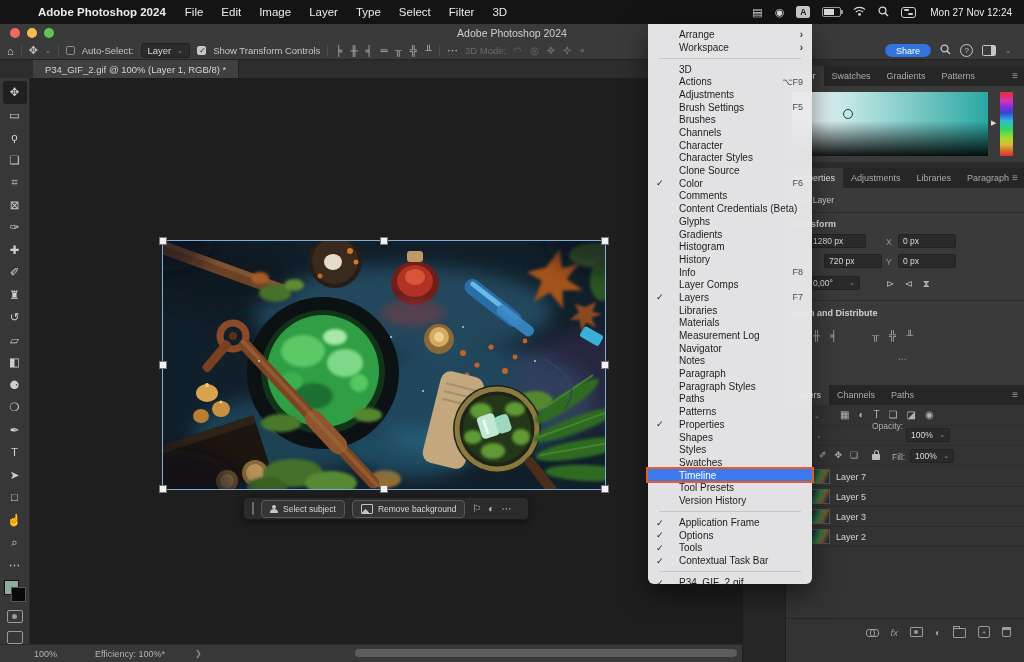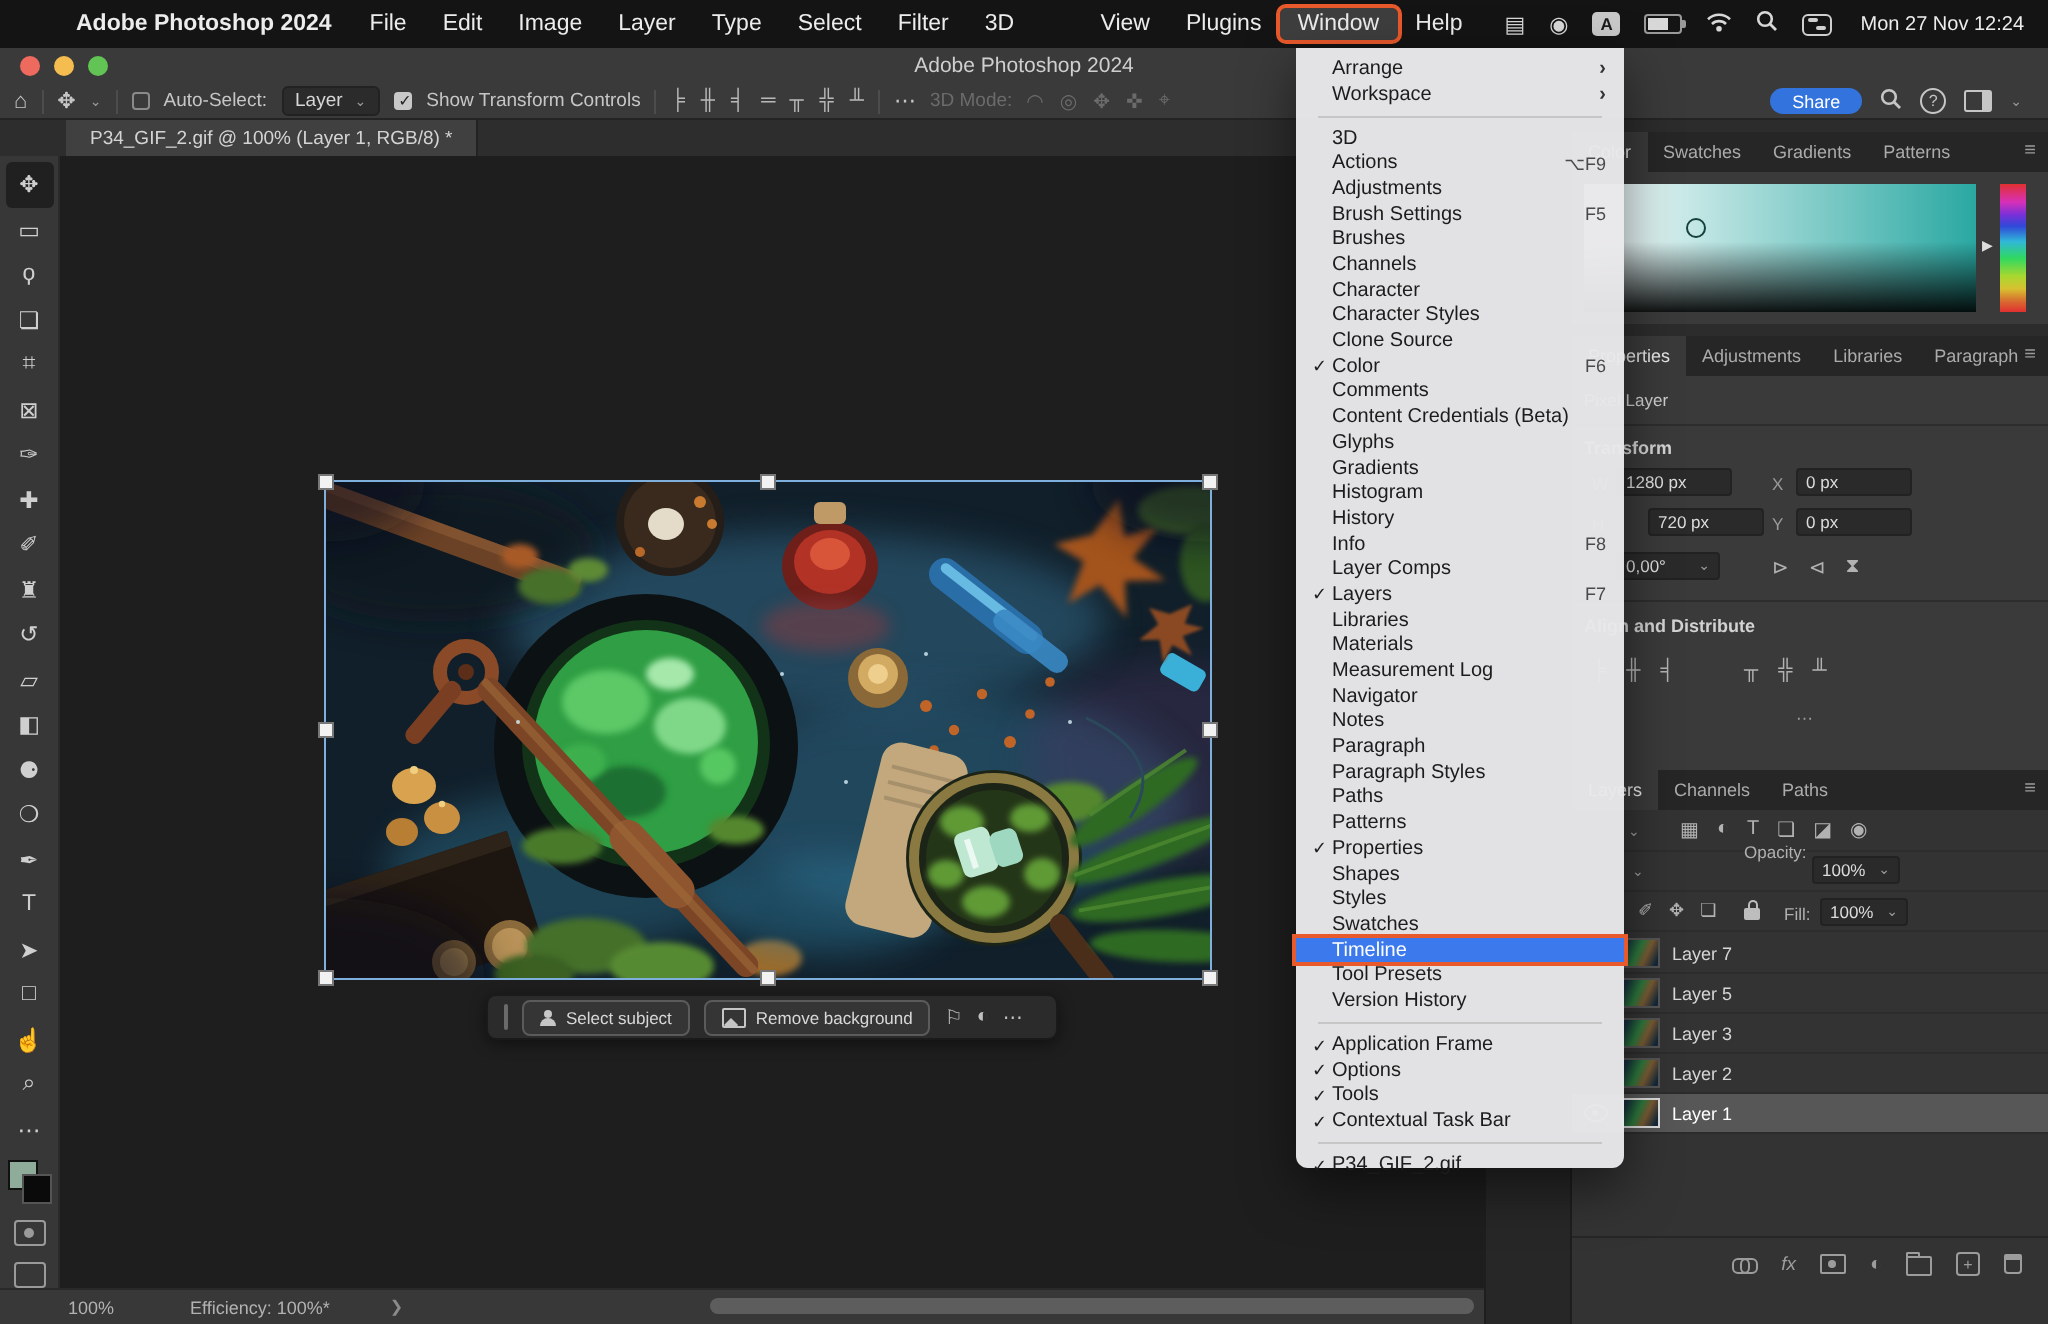--- a/index.html
+++ b/index.html
@@ -141,21 +141,21 @@
   .folder-icon::before{content:"";position:absolute;top:-3px;left:-1px;width:5px;height:2px;border:1px solid #9c9c9c;border-bottom:none;border-radius:1px 1px 0 0}
   .newlayer-icon{width:10px;height:10px;border:1px solid #9c9c9c;border-radius:2px;display:flex;align-items:center;justify-content:center;font-size:8px;color:#9c9c9c}
   .trash-icon{width:9px;height:10px;border:1px solid #9c9c9c;border-top:3px solid #9c9c9c;border-radius:1px 1px 2px 2px;box-sizing:border-box}
   .mask-icon{width:11px;height:8px;border:1px solid #9c9c9c;border-radius:1px;display:flex;align-items:center;justify-content:center}
   .mask-icon::after{content:"";width:4px;height:4px;border-radius:50%;background:#9c9c9c}
 
   
   .menu{position:absolute;left:648px;top:24px;width:164px;height:560px;background:rgba(232,232,234,.97);
         border-radius:0 0 6px 6px;box-shadow:0 10px 26px rgba(0,0,0,.5);z-index:90;padding:4px 0;box-sizing:border-box;
         font-size:10px;color:#1c1c1c}
-  .mi{position:relative;height:12.7px;display:flex;align-items:center;padding:0 9px 0 18px}
+  .mi{position:relative;height:12.7px;display:flex;align-items:center;padding:0 9px 0 31px}
   .mi .check{position:absolute;left:8px;font-size:9px;visibility:hidden}
   .mi.checked .check{visibility:visible}
   .mi .lbl{white-space:nowrap}
   .mi .sc{margin-left:auto;color:#4a4a4a;font-size:9px}
   .mi .sc:empty{display:none}
   .mi .sub{margin-left:auto;display:none;font-weight:700;color:#333}
   .mi.has-submenu .sub{display:block}
   .mi.highlighted{background:#3b79ec;color:#fff;outline:2px solid #e8592c}
   .menu-sep{height:1px;background:#c6c6c6;margin:4.2px 11px}
 </style>
@@ -169,26 +169,20 @@
       <span class="mb-item"><span>File</span></span>
       <span class="mb-item"><span>Edit</span></span>
       <span class="mb-item"><span>Image</span></span>
       <span class="mb-item"><span>Layer</span></span>
       <span class="mb-item"><span>Type</span></span>
       <span class="mb-item"><span>Select</span></span>
       <span class="mb-item"><span>Filter</span></span>
       <span class="mb-item"><span>3D</span></span>
     </span>
   <span class="mb-right">
-    <span style="display:flex">
-        <span class="mb-item"><span>View</span></span>
-        <span class="mb-item"><span>Plugins</span></span>
-        <span class="mb-item active"><span>Window</span></span>
-        <span class="mb-item"><span>Help</span></span>
-      </span>
     <span class="mb-status">
       <span class="mb-glyph">▤</span>
       <span class="mb-glyph">◉</span>
       <span class="inputsrc">A</span>
       <span class="battery"></span>
       <span><svg width="13" height="10" viewBox="0 0 13 10">
             <path d="M1 3.6 a8 8 0 0 1 11 0" stroke="#d8d8d8" stroke-width="1.3" fill="none"></path>
             <path d="M3 6 a5 5 0 0 1 7 0" stroke="#d8d8d8" stroke-width="1.3" fill="none"></path>
             <circle cx="6.5" cy="8.4" r="1.4" fill="#d8d8d8"></circle>
           </svg></span>
@@ -698,27 +692,20 @@
         </div>
 
         <div class="layer-row">
           <span class="eye-cell">
             <span class="eye-icon"></span>
           </span>
           <span class="thumb"></span>
           <span class="lname">Layer 2</span>
         </div>
 
-        <div class="layer-row selected">
-          <span class="eye-cell">
-            <span class="eye-icon"></span>
-          </span>
-          <span class="thumb"></span>
-          <span class="lname">Layer 1</span>
-        </div>
       </div>
   </div>
   <div class="dock-bottom">
     <span class="link-icon"></span>
     <span class="fx">fx</span>
     <span class="mask-icon"></span>
     <span style="font-size:10px">◐</span>
     <span class="folder-icon"></span>
     <span class="newlayer-icon">+</span>
     <span class="trash-icon"></span>

